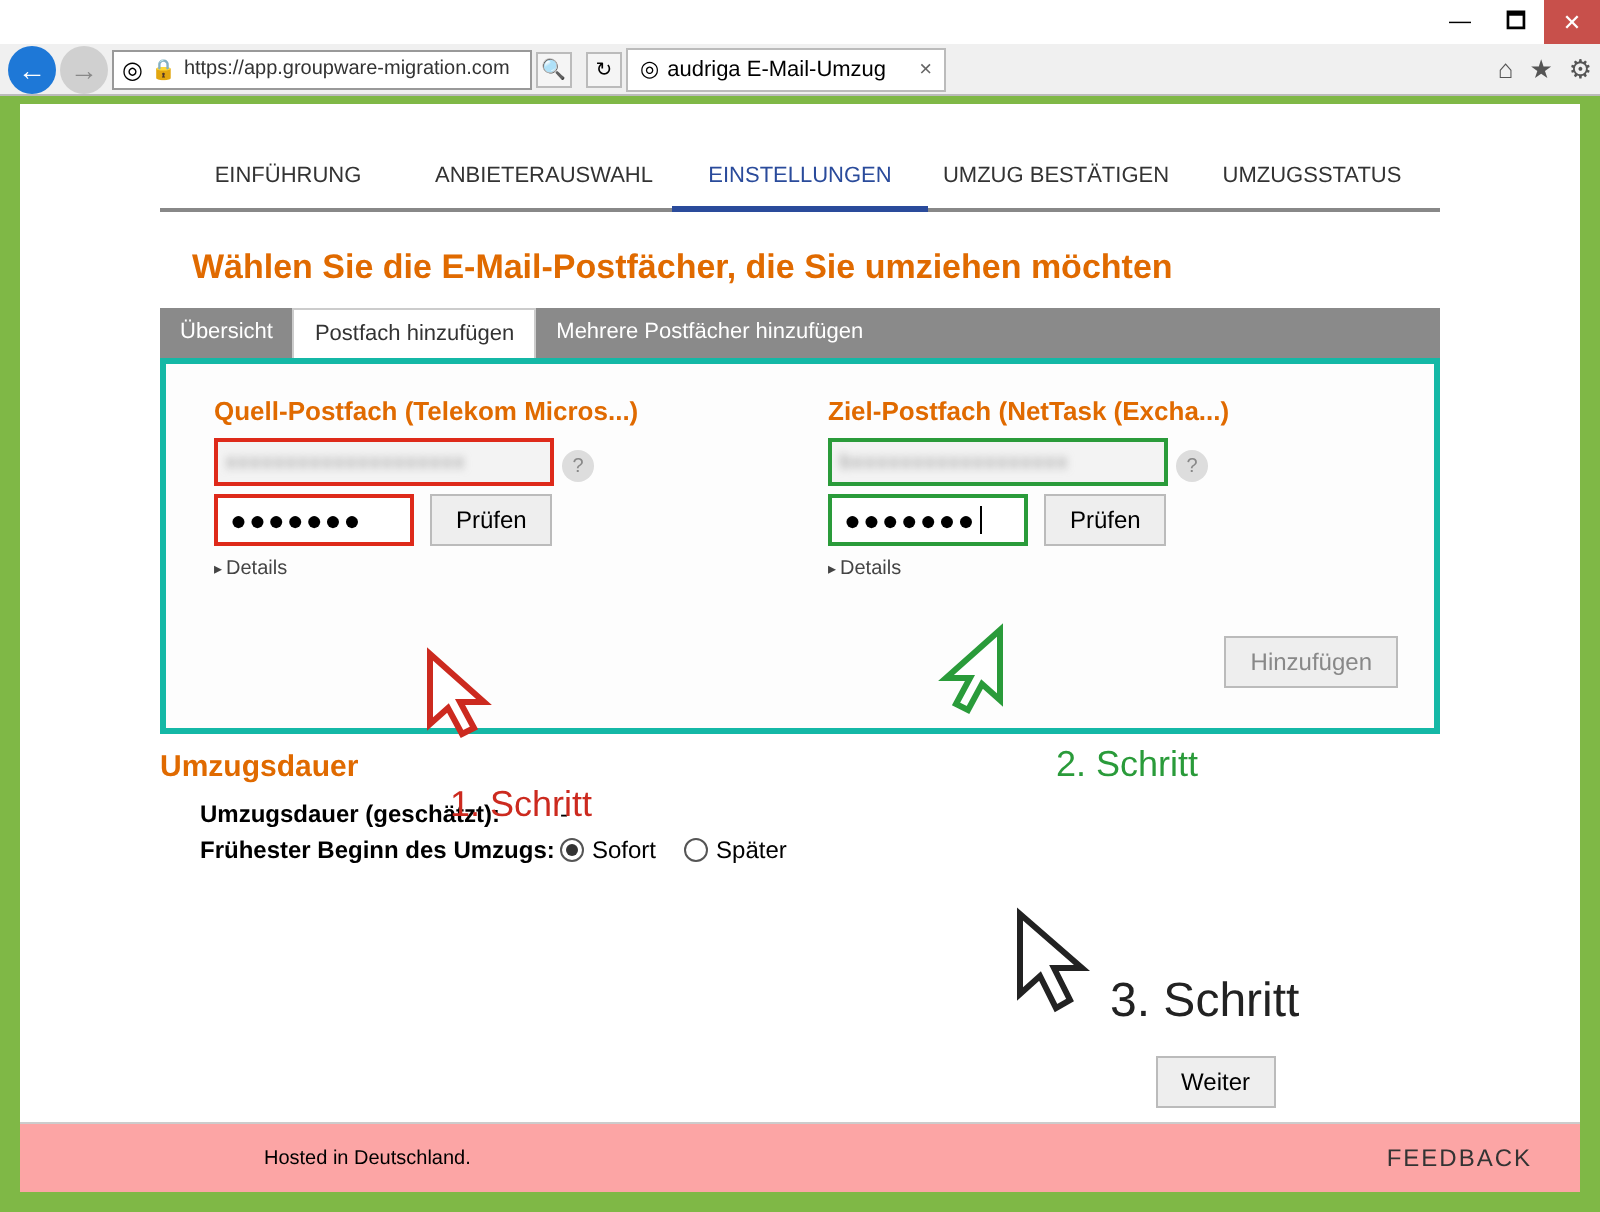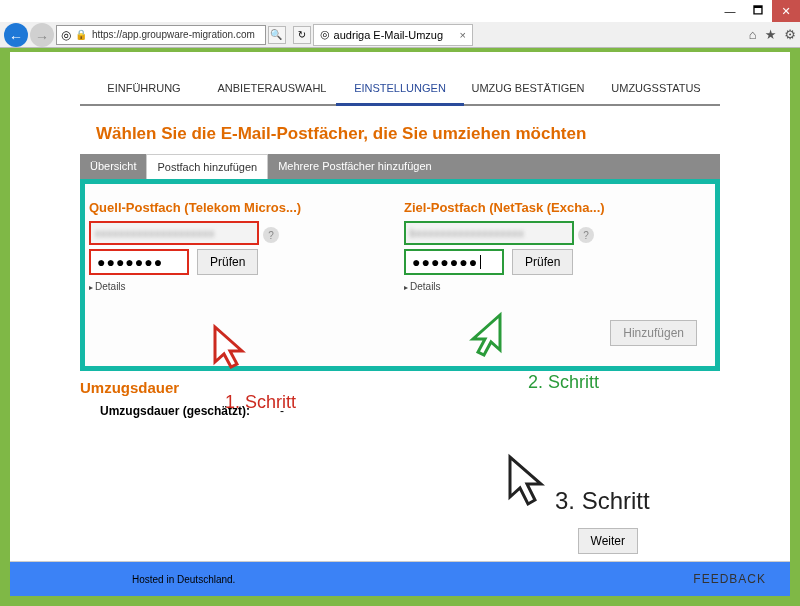--- a/index.html
+++ b/index.html
@@ -22,41 +22,41 @@
   .steps { display: flex; border-bottom: 2px solid #888; }
   .step { flex: 1; text-align: center; padding: 10px 0; font-size: 11px; color: #333; position: relative; }
   .step.active { color: #2a4b9b; }
   .step.active::after { content: ""; position: absolute; left: 0; right: 0; bottom: -2px; height: 3px; background: #2a4b9b; }
   h2 { color: #e06a00; font-size: 17px; font-weight: bold; margin: 18px 0 10px 16px; }
   h3 { color: #e06a00; font-size: 15px; font-weight: bold; margin: 8px 0; }
   .tabrow { display: flex; }
   .tabbtn { background: #8a8a8a; color: #fff; padding: 6px 10px; font-size: 11px; cursor: pointer; }
   .tabbtn.active { background: #fff; color: #333; border: 1px solid #ccc; border-bottom: none; }
   .tabspacer { flex: 1; background: #8a8a8a; }
-  .panel { border: 5px solid #14b8a6; background: #fdfdfd; padding: 16px 18px 20px 4px; }
+  .panel { border: 3px solid #14b8a6; background: #fdfdfd; padding: 16px 18px 20px 24px; }
   .cols { display: flex; gap: 22px; }
   .col { flex: 1; position: relative; }
   .colhead { color: #e06a00; font-size: 13px; font-weight: bold; margin-bottom: 6px; }
   .inbox { border: 2px solid; width: 170px; height: 24px; background: #f3f3f3; margin-bottom: 4px; padding: 2px 4px; display: flex; align-items: center; }
   .blur { filter: blur(2px); letter-spacing: 1px; color: #888; font-size: 10px; }
   .row2 { display: flex; align-items: center; gap: 8px; }
   .pwbox { border: 2px solid; width: 100px; height: 26px; background: #fff; padding: 0 6px; font-size: 14px; letter-spacing: 1px; display: flex; align-items: center; }
   .btn { background: #eee; border: 1px solid #bbb; padding: 5px 12px; font-size: 12px; cursor: pointer; }
   .help { display: inline-flex; width: 16px; height: 16px; border-radius: 50%; background: #ddd; color: #888; align-items: center; justify-content: center; font-size: 10px; margin-left: 4px; vertical-align: middle; }
   .details { font-size: 10px; color: #444; margin-top: 6px; }
   .details::before { content: "▸"; font-size: 8px; margin-right: 2px; }
   .addrow { text-align: right; margin-top: 28px; }
   .durgrid { margin: 6px 0 0 20px; font-size: 12px; }
   .durgrid .drow { display: flex; align-items: center; margin-bottom: 4px; }
   .durgrid .dl { width: 180px; font-weight: bold; }
   .radiogroup { display: flex; align-items: center; gap: 4px; }
   .radio { width: 12px; height: 12px; border: 1px solid #555; border-radius: 50%; display: inline-flex; align-items: center; justify-content: center; }
   .radio.sel::after { content: ""; width: 6px; height: 6px; background: #333; border-radius: 50%; }
   .weiter { position: absolute; right: 152px; bottom: 42px; }
-  .footer { position: absolute; bottom: 0; left: 0; right: 0; border-top: 1px solid #ccc; display: flex; align-items: center; padding: 4px 12px; font-size: 10px; background: #3b82f6; }
+  .footer { position: absolute; bottom: 0; left: 0; right: 0; border-top: 1px solid #ccc; display: flex; align-items: center; padding: 4px 12px; font-size: 10px; background: #fca5a5; }
   .feedback { margin-left: auto; font-size: 12px; letter-spacing: 1px; color: #333; padding: 6px 12px; }
   .anno { position: absolute; pointer-events: none; font-size: 18px; }
   .anno.red { color: #cc2a1f; }
   .anno.green { color: #2a9b3a; }
   .anno.black { color: #222; }
   .cursor { position: absolute; pointer-events: none; }
   .redb { border-color: #de2a1a !important; }
   .greenb { border-color: #2a9b3a !important; }
 </style>
 </head>
@@ -150,20 +150,30 @@
         <button class="btn" style="color:#888">Hinzufügen</button>
       </div>
     </div>
 
     <h3>Umzugsdauer</h3>
     <div class="durgrid">
       <div class="drow">
         <div class="dl">Umzugsdauer (geschätzt):</div>
         <div>-</div>
       </div>
+      <div class="drow">
+        <div class="dl">Frühester Beginn des Umzugs:</div>
+        <div class="radiogroup">
+          <span class="radio sel"></span>
+          <span>Sofort</span>
+          <span style="width:6px"></span>
+          <span class="radio"></span>
+          <span>Später</span>
+        </div>
+      </div>
     </div>
 
     <button class="btn weiter">Weiter</button>
 
     <svg class="cursor" style="left:200px;top:270px" width="40" height="55">
       <path d="M5 5 L5 40 L14 32 L21 45 L27 42 L20 29 L32 29 Z" fill="#fff" stroke="#cc2a1f" stroke-width="3"></path>
     </svg>
     <div class="anno red" style="left:215px;top:340px">1. Schritt</div>
 
     <svg class="cursor" style="left:445px;top:258px" width="50" height="55">

